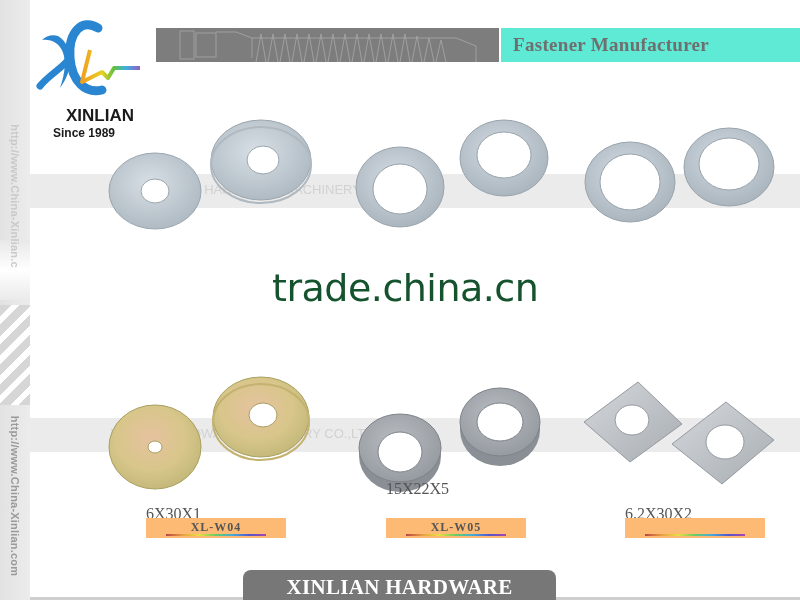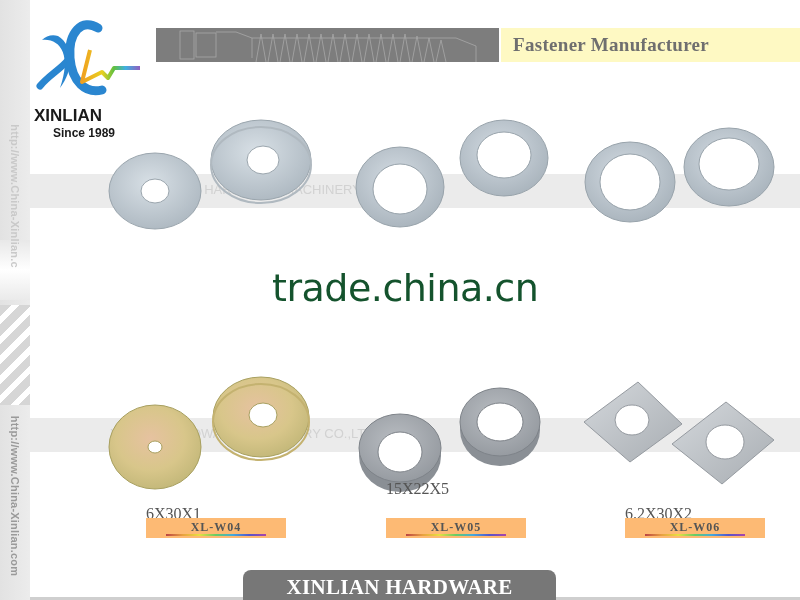--- a/index.html
+++ b/index.html
@@ -25,39 +25,39 @@
     font-family: "Liberation Sans", sans-serif; font-weight: bold;
     font-size: 11px; letter-spacing: 0.2px;
   }
   .sidebar .url.top { top: 190px; color: #c9c9c9; }
   .sidebar .url.bottom { top: 490px; color: #9a9a9a; }
 
   
   .logo { position: absolute; left: 30px; top: 10px; width: 125px; height: 125px; }
   .logo svg { position: absolute; left: 0; top: 0; }
   .logo-name {
-    position: absolute; left: 4px; top: 96px; width: 100px; text-align: left;
+    position: absolute; left: 4px; top: 96px; width: 100px; text-align: right;
     font-family: "Liberation Sans", sans-serif; font-weight: bold; font-size: 17px; color: #1a1a1a;
     letter-spacing: 0px;
   }
   .logo-since {
     position: absolute; left: 4px; top: 116px; width: 100px; text-align: center;
     font-family: Liberation Sans, sans-serif; font-weight: bold; font-size: 12px; color: #1a1a1a;
   }
 
   
   .banner {
     position: absolute; left: 156px; top: 28px; width: 644px; height: 34px;
   }
   .banner .dark {
     position: absolute; left: 0; top: 0; width: 343px; height: 34px; background: #7d7d7d;
     overflow: hidden;
   }
   .banner .light {
-    position: absolute; left: 345px; top: 0; width: 299px; height: 34px; background: #fef9c3;
+    position: absolute; left: 345px; top: 0; width: 299px; height: 34px; background: #5eead4;
   }
   .banner .title {
     position: absolute; left: 12px; top: 6px;
     font-family: "Liberation Serif", serif; font-weight: bold; font-size: 19px; color: #6f6f6f;
     white-space: nowrap; letter-spacing: 0.3px;
   }
 
   
   .band {
     position: absolute; left: 30px; width: 770px; height: 34px; background: rgba(232,232,232,0.85);
@@ -264,20 +264,19 @@
 </div>
 
 <div class="spec" style="left:386px;top:480px">15X22X5</div>
 <div class="code-box" style="left:386px;top:518px">
   <div class="code">XL-W05</div>
   <div class="rainbow"></div>
 </div>
 
 <div class="spec" style="left:625px;top:505px">6.2X30X2</div>
 <div class="code-box" style="left:625px;top:518px">
-  <div class="code">XL-W06</div>
   <div class="rainbow"></div>
 </div>
 
 <div class="footer-line"></div>
 <div class="footer-tab">
   <div class="label">XINLIAN HARDWARE</div>
 </div>
 
 </body></html>

